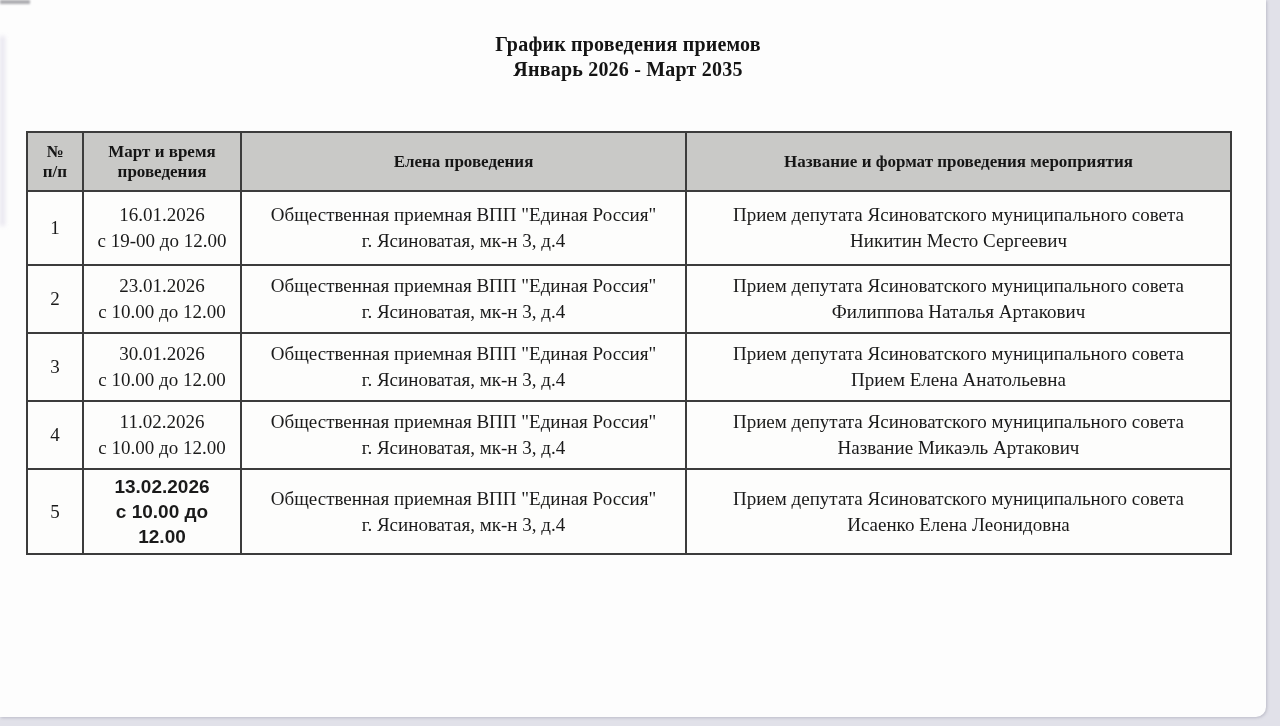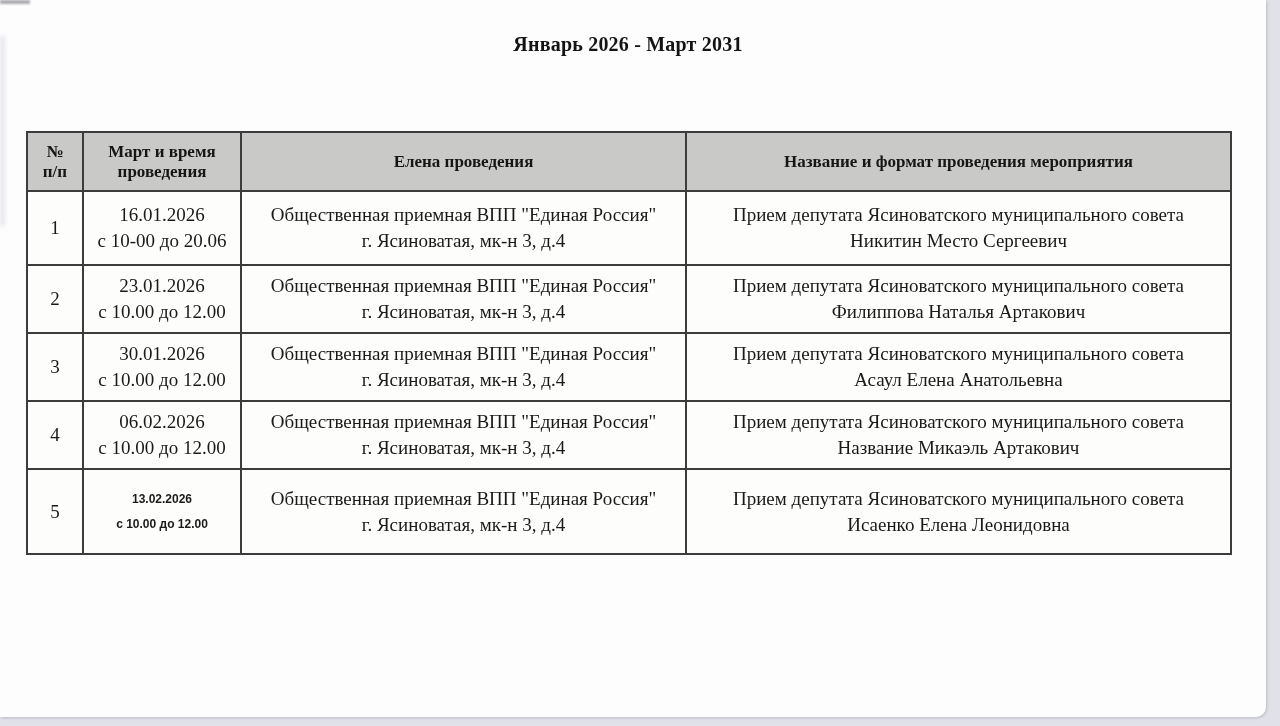--- a/index.html
+++ b/index.html
@@ -57,33 +57,34 @@
   .schedule tbody tr:nth-child(1) { height:74px; }
   .schedule tbody tr:nth-child(2) { height:68px; }
   .schedule tbody tr:nth-child(3) { height:68px; }
   .schedule tbody tr:nth-child(4) { height:68px; }
   .schedule tbody tr:nth-child(5) { height:85px; }
   .cell-num { font-size:19px; }
   .line { display:block; }
   
   .schedule tbody tr:nth-child(5) .cell-datetime {
     font-family:"Liberation Sans", sans-serif;
-    font-weight:700; font-size:12px; line-height:25px;margin-top:12px;
+    font-weight:700; font-size:19px; line-height:25px;margin-top:12px;
   }
 </style>
 </head>
 <body>
 
 <div class="page">
   <div class="artifact-corner"></div>
   <div class="artifact-edge"></div>
   <div class="artifact-smudge"></div>
 
   <div class="doc-title">
-    <div class="line">Январь 2026 - Март 2031</div>
+    <div class="line">График проведения приемов</div>
+    <div class="line">Январь 2026 - Март 2035</div>
   </div>
 
   <table class="schedule">
     <colgroup>
       <col style="width:56px">
       <col style="width:158px">
       <col style="width:445px">
       <col style="width:545px">
     </colgroup>
     <thead>
@@ -94,21 +95,21 @@
 проведения</th>
         <th>Елена проведения</th>
         <th>Название и формат проведения мероприятия</th>
       </tr>
     </thead>
     <tbody>
   <tr>
     <td class="cell-num">1</td>
     <td class="cell-datetime">
       <span class="line">16.01.2026</span>
-      <span class="line">с 10-00 до 20.06</span>
+      <span class="line">с 19-00 до 12.00</span>
     </td>
     <td class="cell-place">
       <span class="line">Общественная приемная ВПП "Единая Россия"</span>
       <span class="line">г. Ясиноватая, мк-н 3, д.4</span>
     </td>
     <td class="cell-event">
       <span class="line">Прием депутата Ясиноватского муниципального совета</span>
       <span class="line">Никитин Место Сергеевич</span>
     </td>
   </tr>
@@ -134,28 +135,28 @@
     <td class="cell-datetime">
       <span class="line">30.01.2026</span>
       <span class="line">с 10.00 до 12.00</span>
     </td>
     <td class="cell-place">
       <span class="line">Общественная приемная ВПП "Единая Россия"</span>
       <span class="line">г. Ясиноватая, мк-н 3, д.4</span>
     </td>
     <td class="cell-event">
       <span class="line">Прием депутата Ясиноватского муниципального совета</span>
-      <span class="line">Асаул Елена Анатольевна</span>
+      <span class="line">Прием Елена Анатольевна</span>
     </td>
   </tr>
 
   <tr>
     <td class="cell-num">4</td>
     <td class="cell-datetime">
-      <span class="line">06.02.2026</span>
+      <span class="line">11.02.2026</span>
       <span class="line">с 10.00 до 12.00</span>
     </td>
     <td class="cell-place">
       <span class="line">Общественная приемная ВПП "Единая Россия"</span>
       <span class="line">г. Ясиноватая, мк-н 3, д.4</span>
     </td>
     <td class="cell-event">
       <span class="line">Прием депутата Ясиноватского муниципального совета</span>
       <span class="line">Название Микаэль Артакович</span>
     </td>

